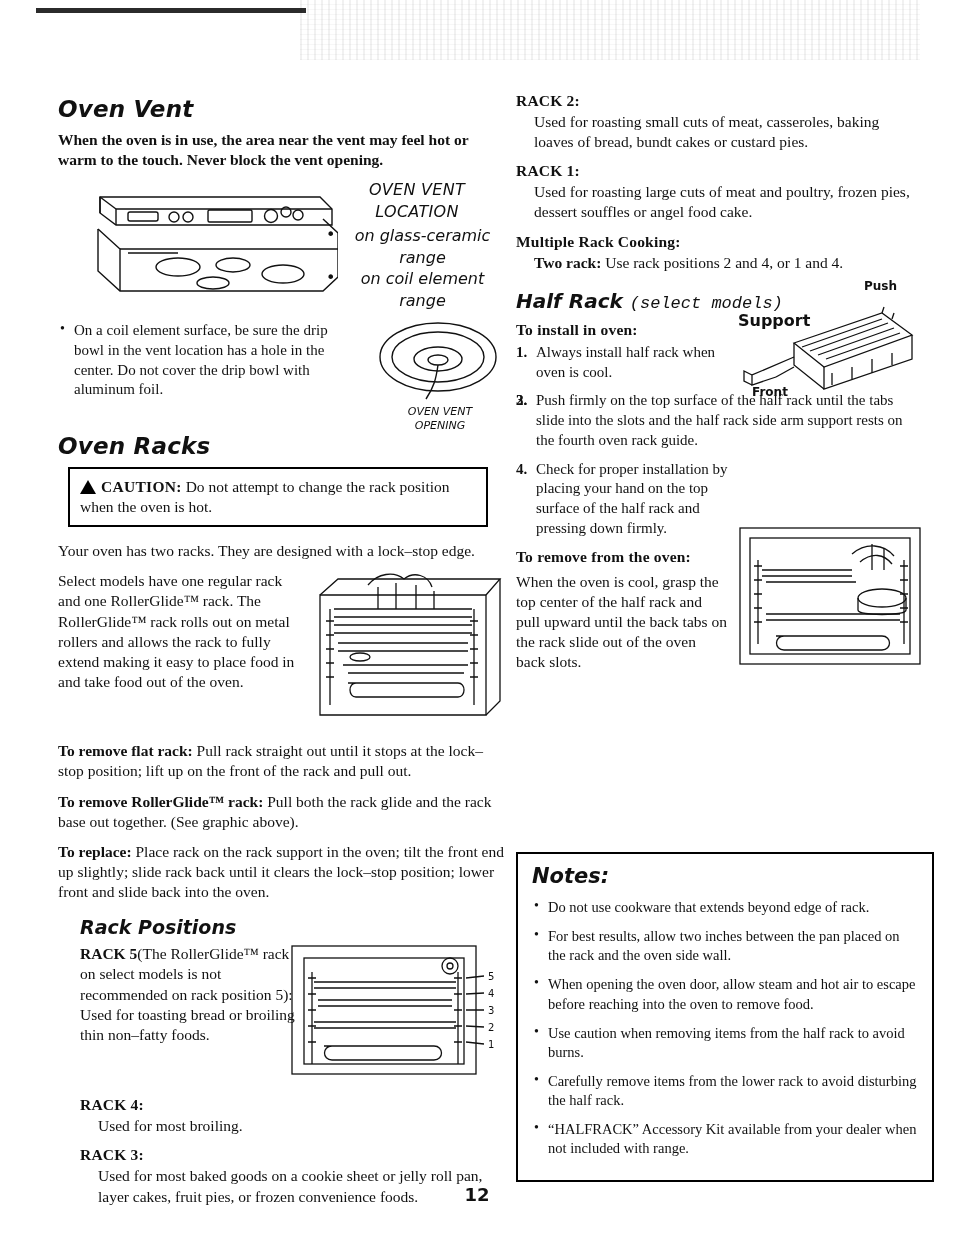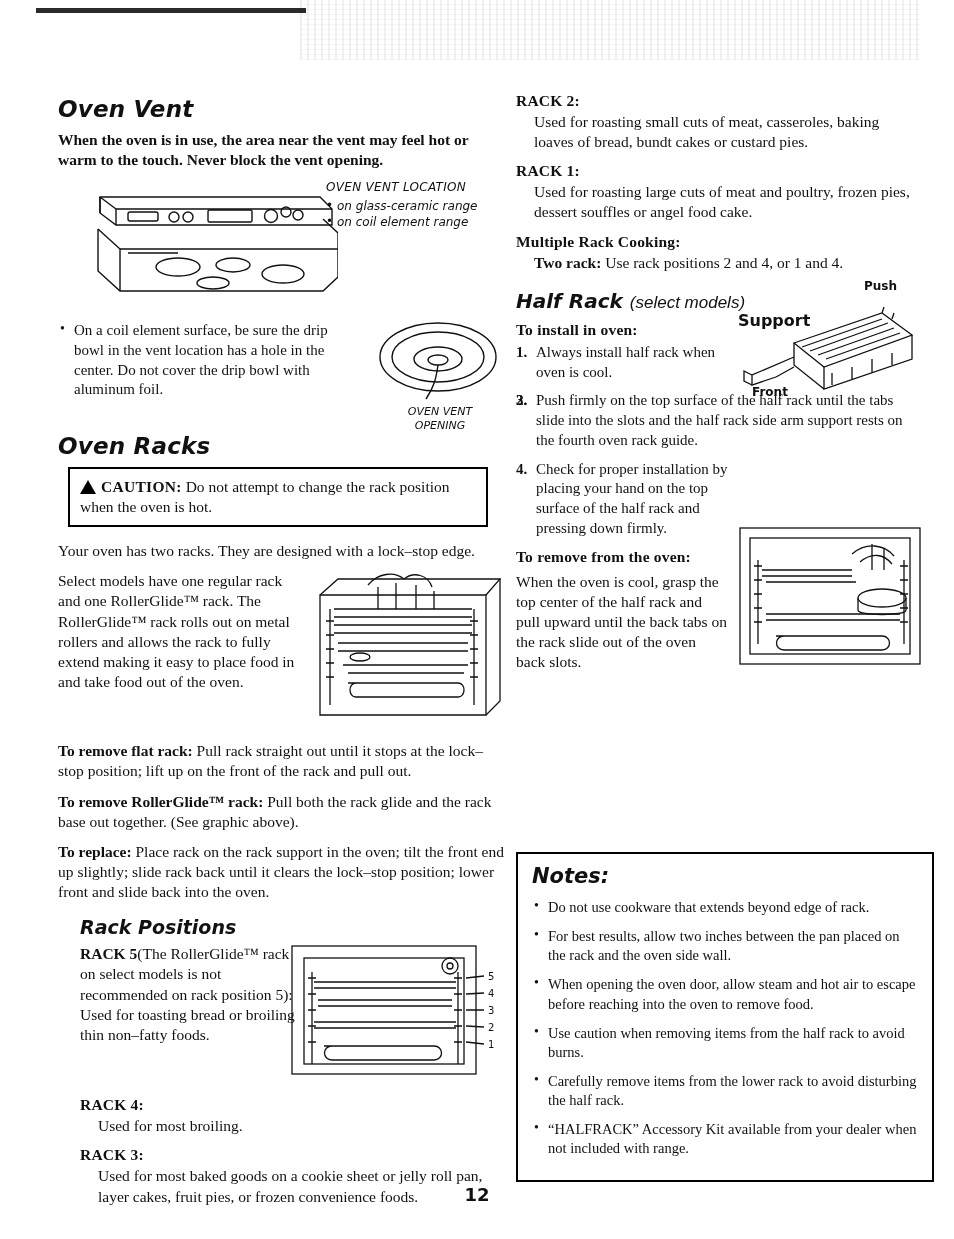--- a/index.html
+++ b/index.html
@@ -128,22 +128,23 @@
     width: 450px;
     height: 140px;
     margin: 2px 0 2px 0;
   }
   .vent-callout {
     position: absolute;
     left: 268px;
     top: 0px;
     font-family: "DejaVu Sans", sans-serif;
     font-style: italic;
-    font-size: 12px;
+    font-size: 16px;
     line-height: 1.35;
+    text-align: center;
   }
   .vent-callout .hdr { letter-spacing: .3px; }
   .vent-callout ul { list-style: none; margin: 3px 0 0 0; padding: 0; }
   .vent-callout li { position: relative; padding-left: 11px; }
   .vent-callout li:before { content: "\2022"; position: absolute; left: 0; top: -1px; }
   .pagenum {
     position: absolute;
     left: 0;
     right: 0;
     bottom: 34px;
@@ -174,21 +175,21 @@
   .rack-num { font-weight: bold; font-size: 15.5px; letter-spacing: .2px; margin: 0 0 2px 0;}
   .rack-desc { font-size: 15.5px; line-height: 1.3; margin: 0 0 10px 18px; }
 
   .halfrack-head {
     font-family: "DejaVu Sans", sans-serif;
     font-style: italic;
     font-weight: bold;
     font-size: 20px;
   }
   .halfrack-head .sm {
-    font-family: Liberation Sans, sans-serif;
+    font-family: Liberation Mono, monospace;
     font-style: italic;
     font-weight: normal;
     font-size: 17px;
     text-align: right;
   }
   ol.steps { list-style: none; margin: 0; padding: 0; }
   ol.steps li {
     position: relative;
     font-size: 15px;
     line-height: 1.32;

